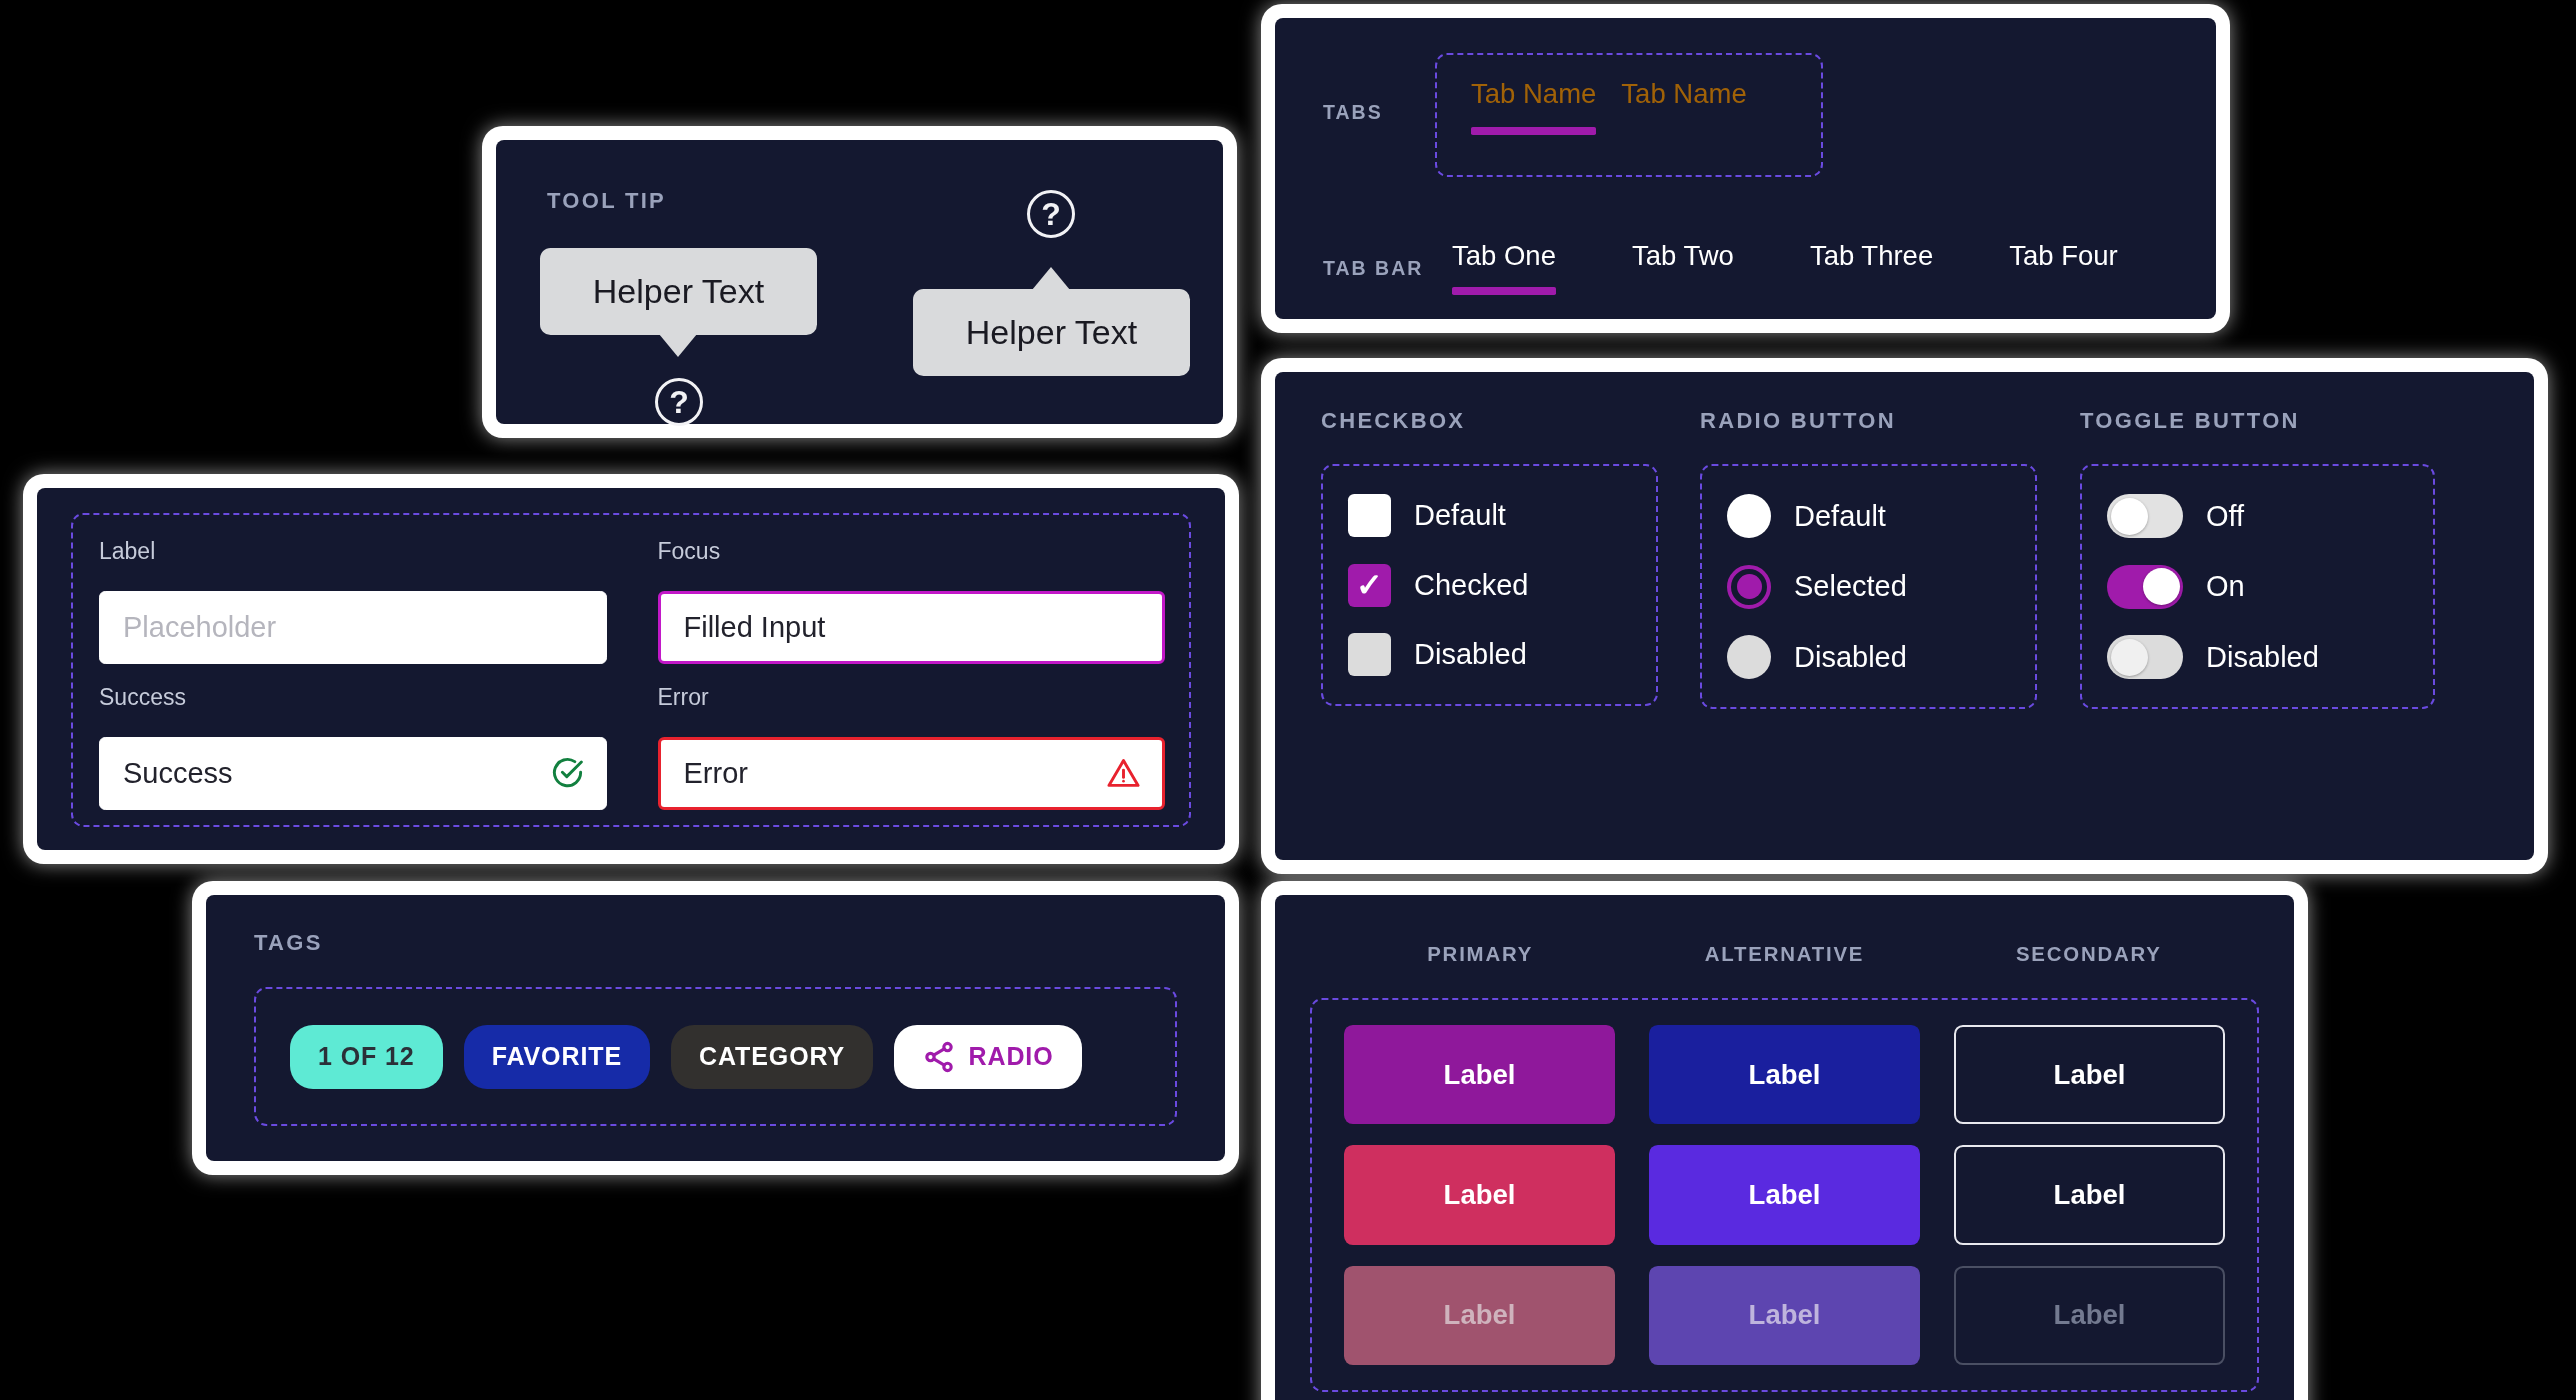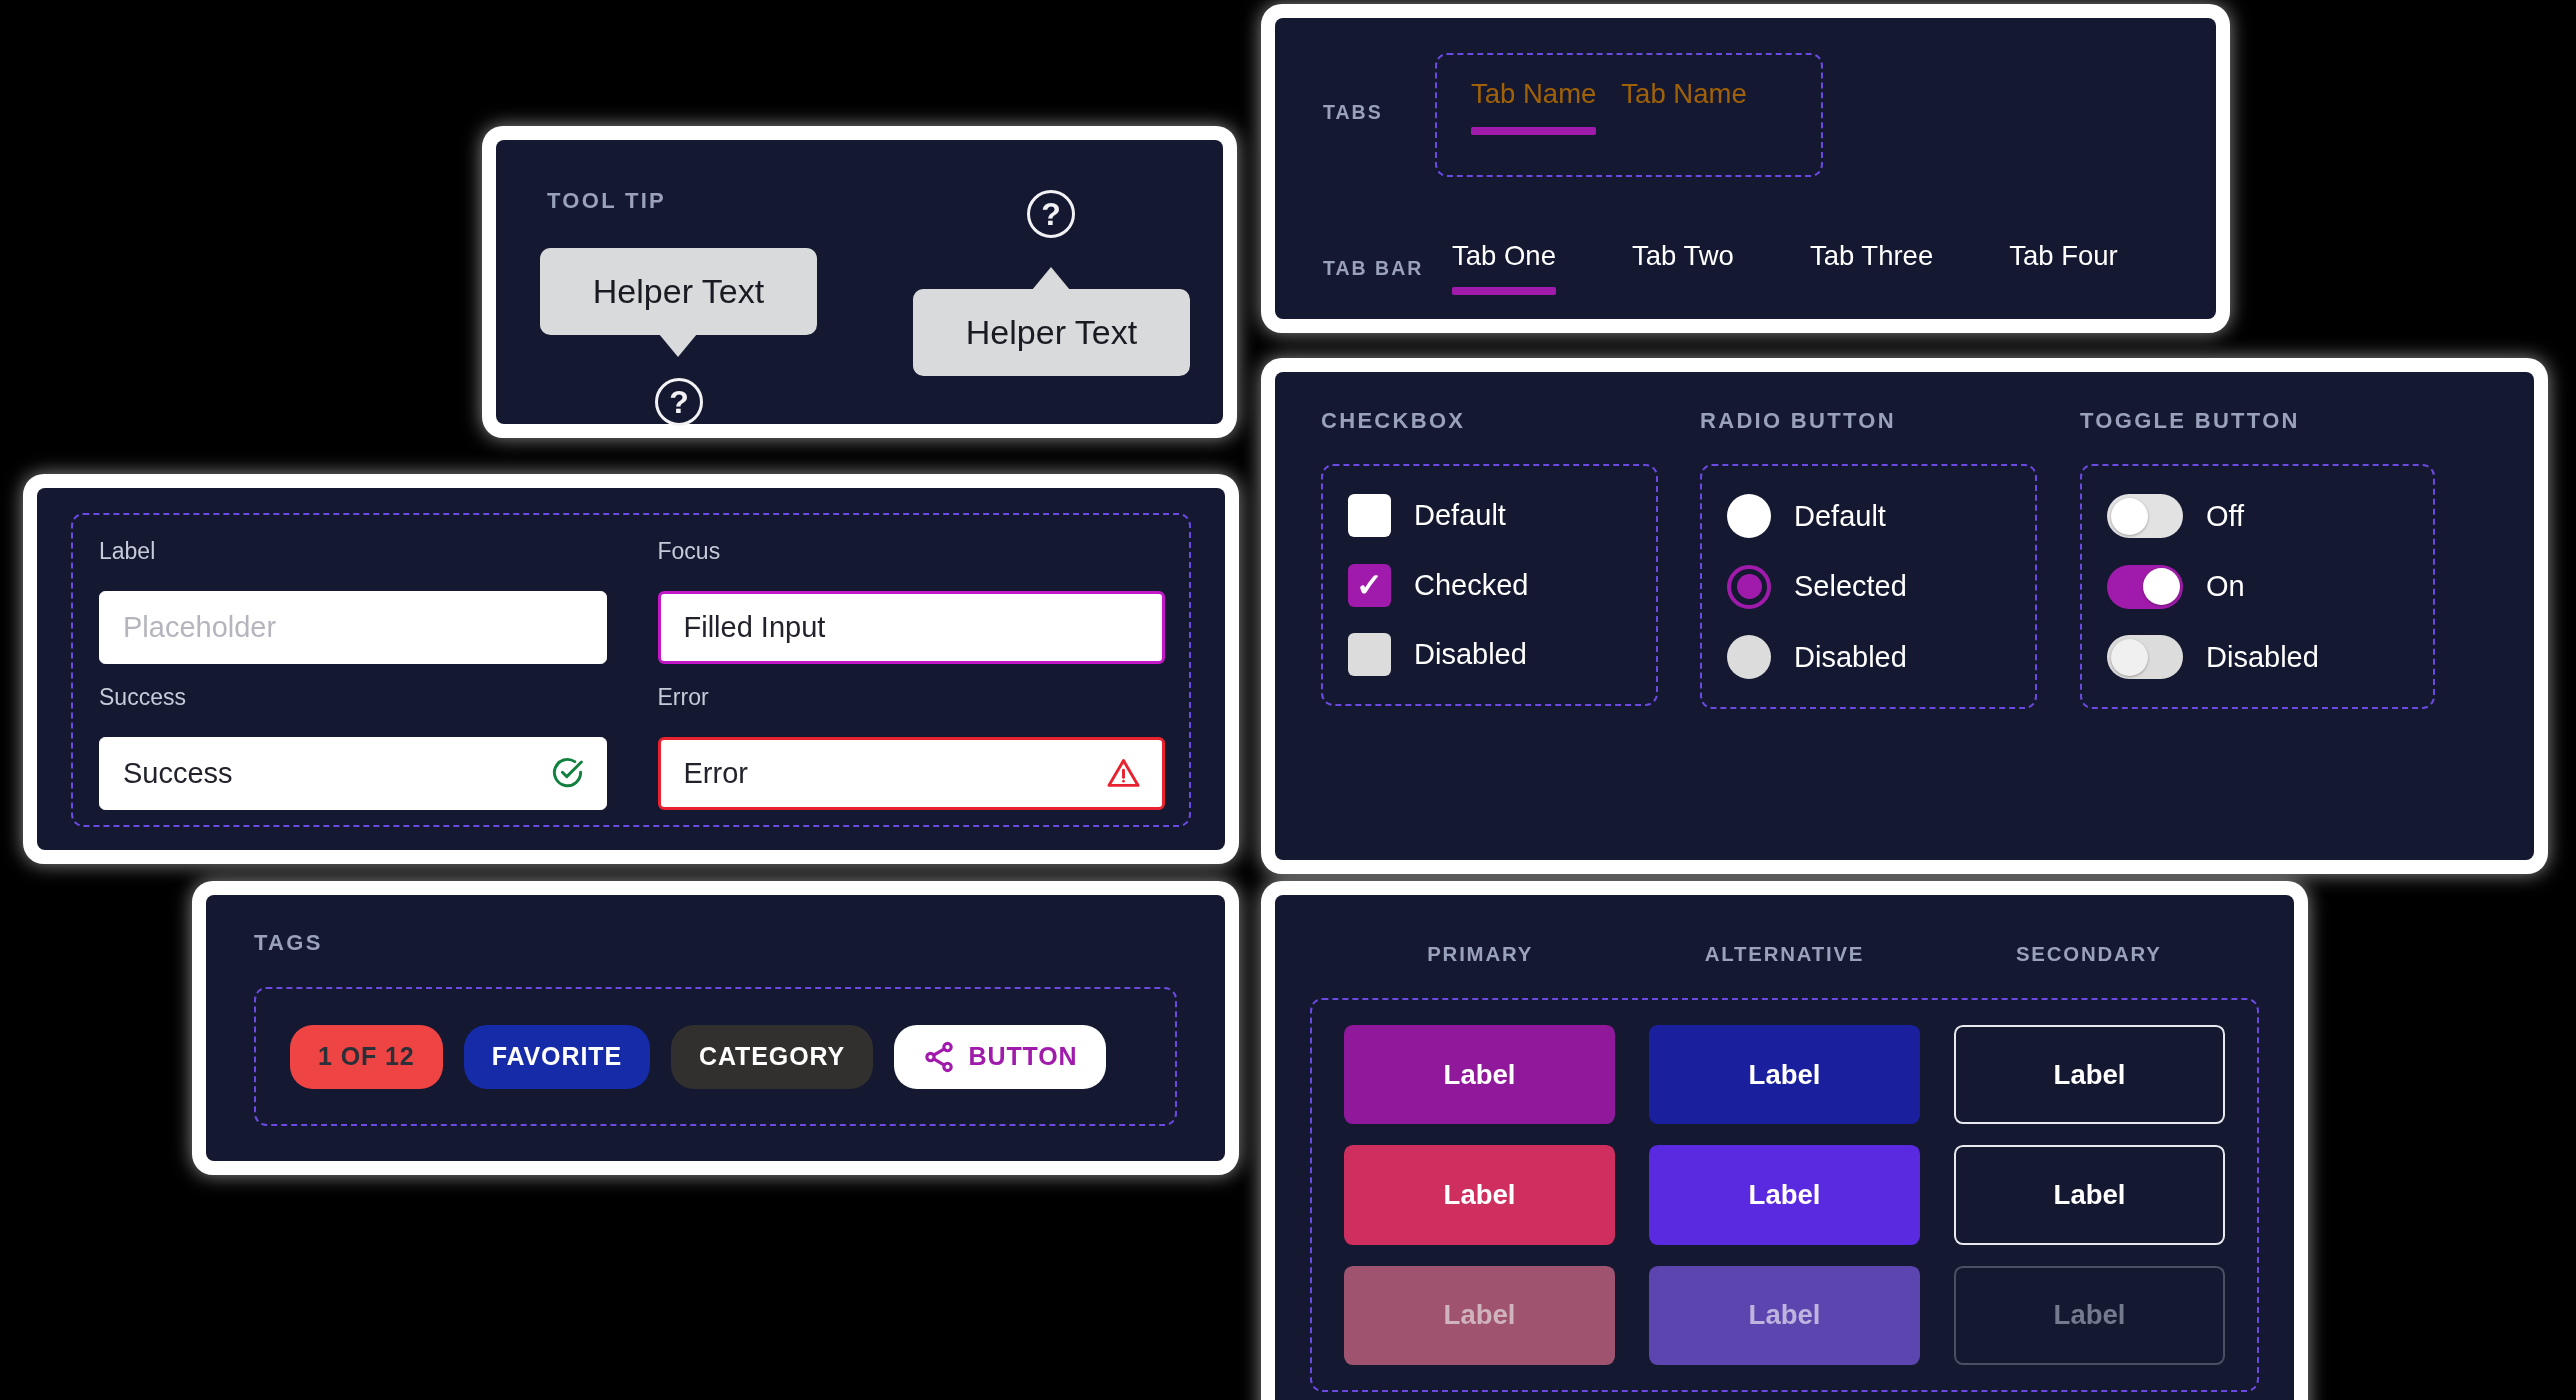--- a/index.html
+++ b/index.html
@@ -357,21 +357,21 @@
       </div>
     </div>
 
   </div>
 
   <div class="panel" id="tags-panel">
     <div class="sect-title" id="tags-title">TAGS</div>
     <div class="dash" id="tags-dash">
       <div id="tags-row">
 
-        <div class="tag" style="background:#ef4444;color:#2b3038;">
+        <div class="tag" style="background:#5eead4;color:#2b3038;">
           <span>1 OF 12</span>
         </div>
 
         <div class="tag" style="background:#162ba8;color:#ffffff;">
           <span>FAVORITE</span>
         </div>
 
         <div class="tag" style="background:#32302e;color:#ffffff;">
           <span>CATEGORY</span>
         </div>
@@ -379,21 +379,21 @@
         <div class="tag" style="background:#ffffff;color:#a01bab;">
           <span style="display:flex;">
             <svg width="34" height="34" viewBox="0 0 24 24" fill="none" stroke="#a01bab" stroke-width="2.2" stroke-linecap="round" stroke-linejoin="round">
               <circle cx="18" cy="5" r="2.6"></circle>
               <circle cx="6" cy="12" r="2.6"></circle>
               <circle cx="18" cy="19" r="2.6"></circle>
               <line x1="8.3" y1="10.7" x2="15.7" y2="6.3"></line>
               <line x1="8.3" y1="13.3" x2="15.7" y2="17.7"></line>
             </svg>
           </span>
-          <span>BUTTON</span>
+          <span>RADIO</span>
         </div>
 
       </div>
     </div>
   </div>
 
   <div class="panel" id="buttons-panel">
     <div id="btn-heads">
       <div class="sect-title">PRIMARY</div>
       <div class="sect-title">ALTERNATIVE</div>

